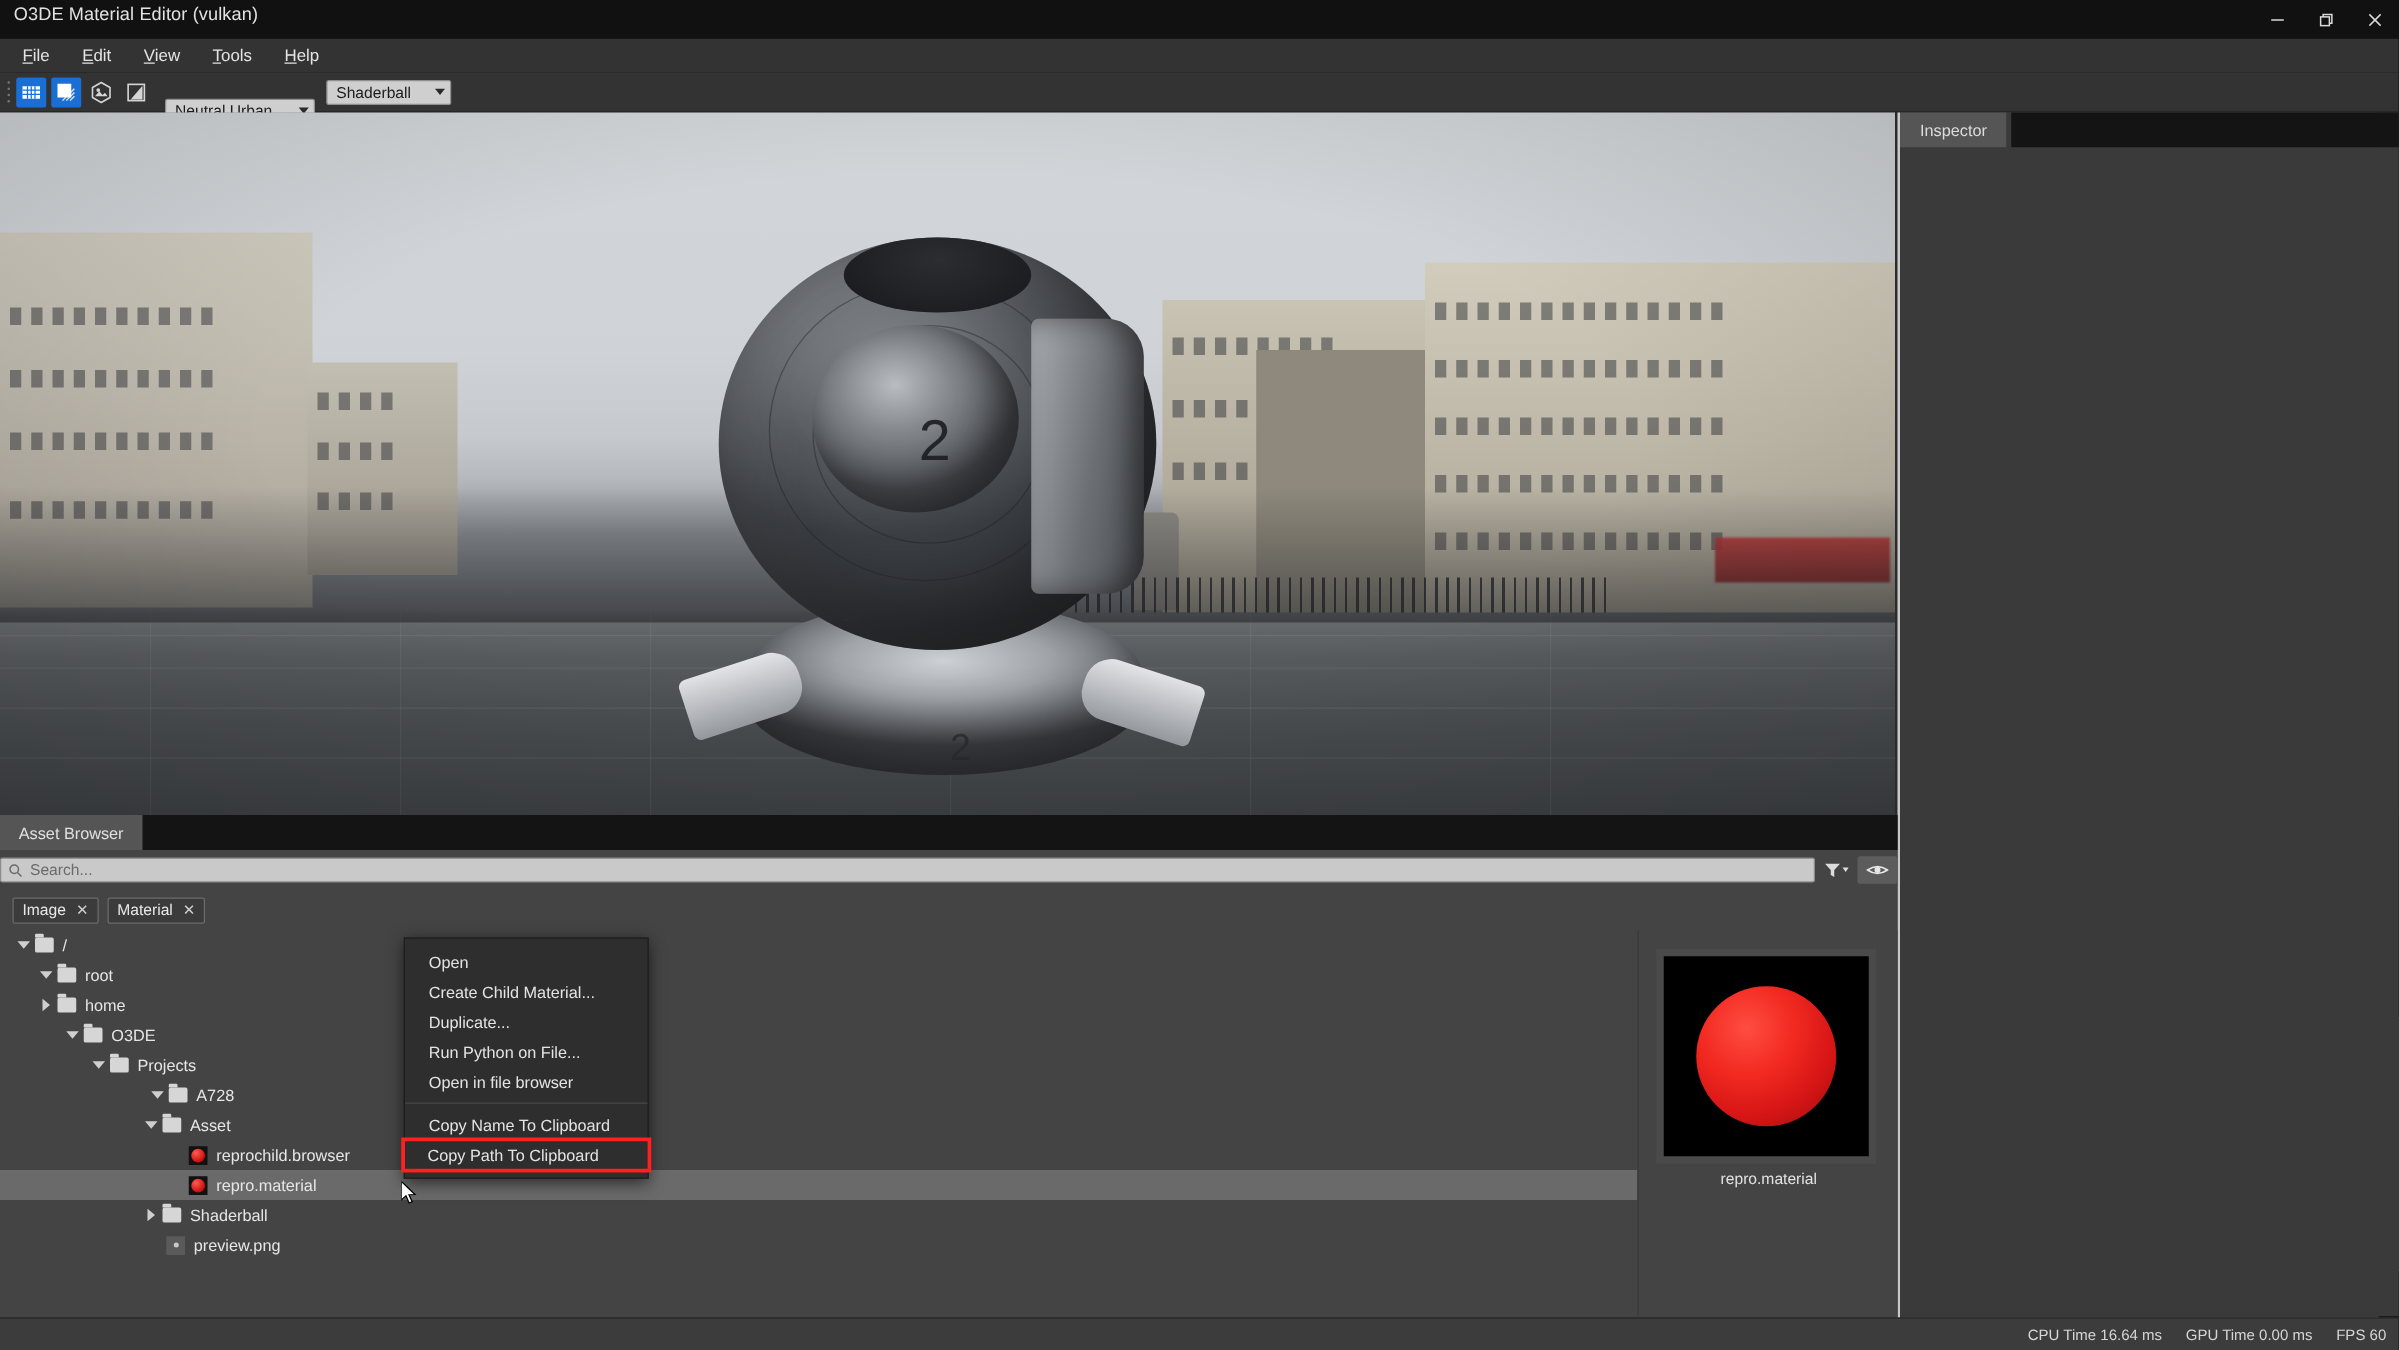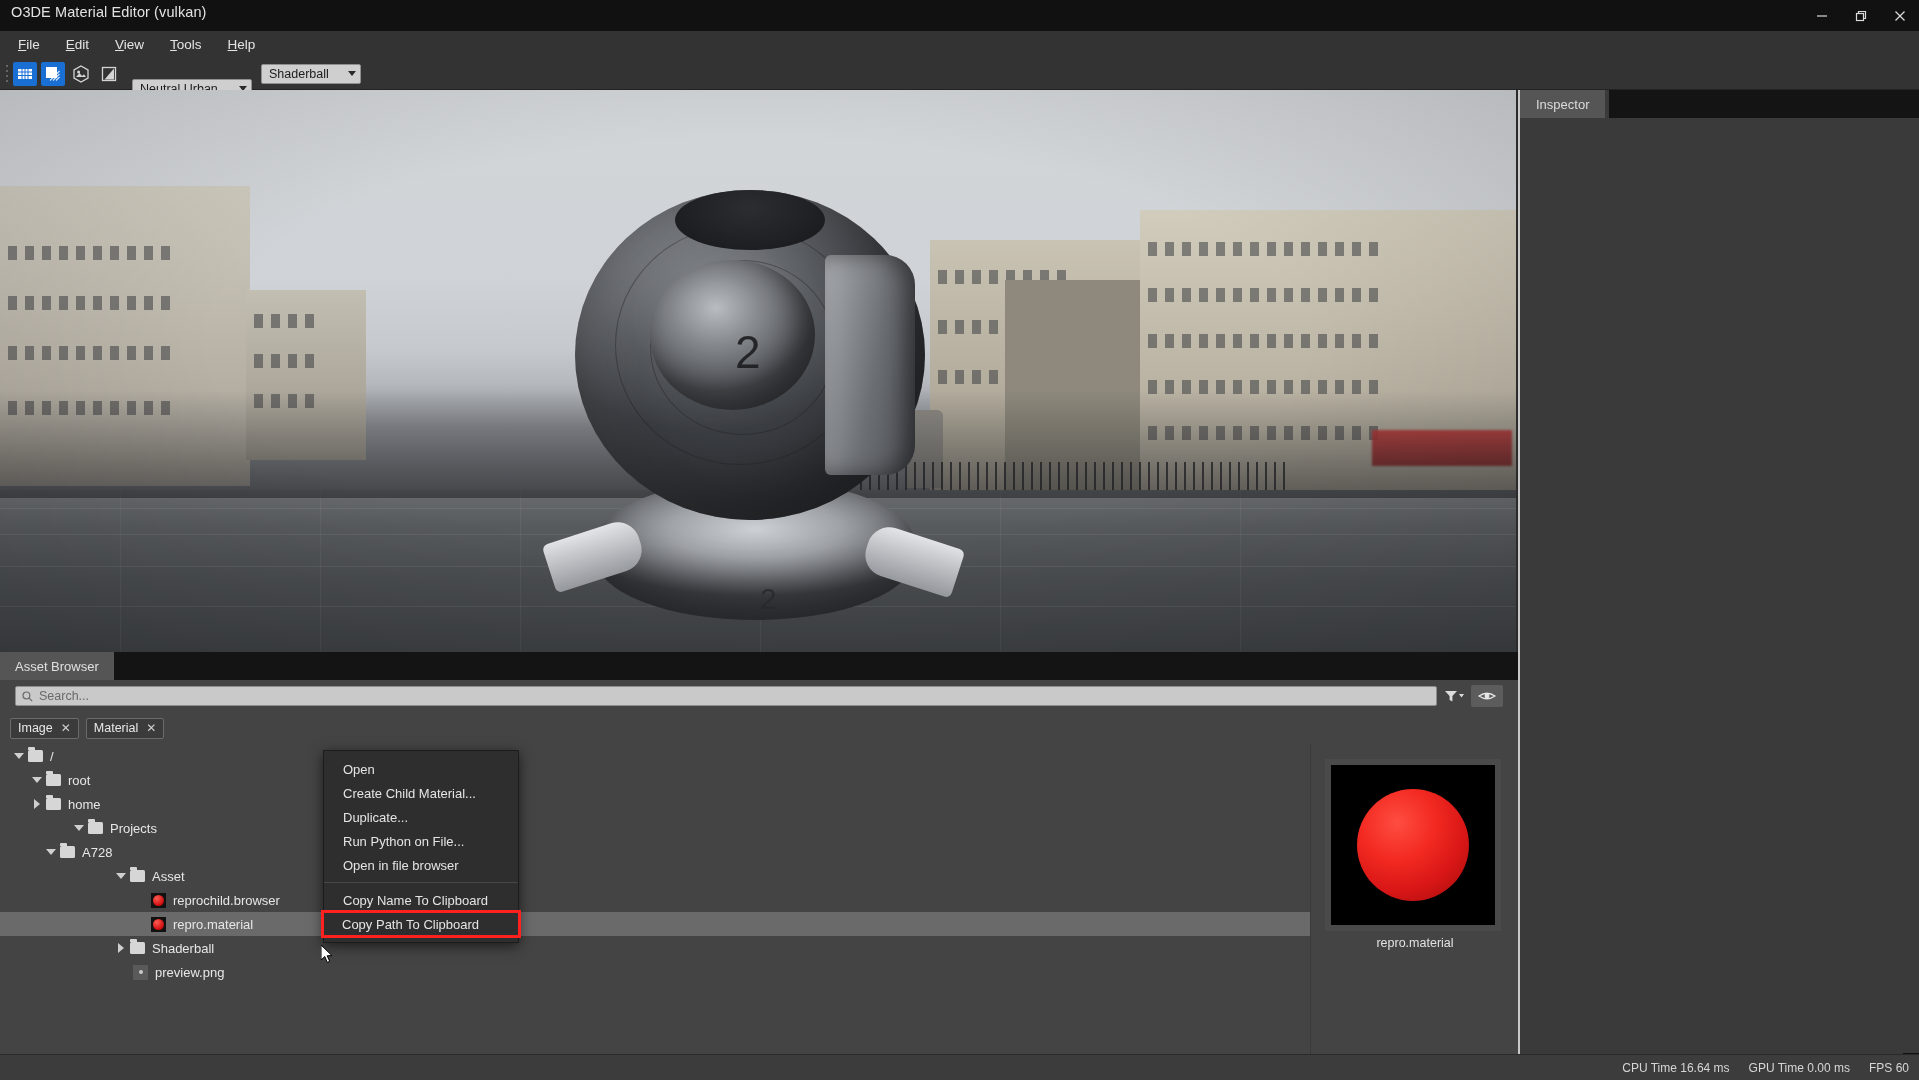--- a/index.html
+++ b/index.html
@@ -141,21 +141,21 @@
   .insp-tab{ height:28px; padding:0 16px; display:flex; align-items:center; font-size:13px; color:#dcdcdc; background:#555555; }
   .insp-fill{ flex:1; background:#141414; margin-left:4px; height:28px;}
   .insp-body{ position:absolute; left:0; top:28px; width:401px; height:935px; background:#3a3a3a; }
 
   
   .ab{
     position:absolute; left:0; top:652px; width:1518px; height:402px; background:#444444;
   }
   .ab-tabrow{ position:absolute; left:0; top:0; width:1518px; height:28px; background:#141414; display:flex; }
   .ab-tab{ height:28px; padding:0 15px; display:flex; align-items:center; font-size:13px; color:#e0e0e0; background:#555555; }
-  .ab-searchrow{ position:absolute; left:0; top:28px; width:1518px; height:32px; display:flex; align-items:center; padding:0 15px; }
+  .ab-searchrow{ position:absolute; left:0; top:28px; width:1518px; height:32px; display:flex; align-items:center; padding:0 0; }
   .searchbox{
     flex:1; height:20px; background:#c9c9c9; border:1px solid #8d8d8d; border-radius:2px;
     display:flex; align-items:center; padding:0 6px; color:#6a6a6a; font-size:12.5px;
   }
   .searchbox .mag{ margin-right:6px; display:flex; }
   .filterbtn{ width:26px; height:22px; margin-left:4px; display:flex; align-items:center; justify-content:center; }
   .eyebtn{ width:32px; height:22px; margin-left:4px; background:#5c5c5c; border-radius:2px;
            display:flex; align-items:center; justify-content:center; }
   .chiprow{ position:absolute; left:0; top:62px; width:1518px; height:28px; display:flex; align-items:center; padding-left:10px; gap:7px; }
   .chip{ height:21px; background:#3b3b3b; border:1px solid #6b6b6b; border-radius:2px;
@@ -587,28 +587,35 @@
         <span class="folder"></span>
         <span>root</span>
       </div>
       <div class="trow" style="padding-left:30px">
         <span class="twist">
             <i class="tw-r"></i>
           </span>
         <span class="folder"></span>
         <span>home</span>
       </div>
+      <div class="trow" style="padding-left:51px">
+        <span class="twist">
+            <i class="tw-d"></i>
+          </span>
+        <span class="folder"></span>
+        <span>O3DE</span>
+      </div>
       <div class="trow" style="padding-left:72px">
         <span class="twist">
             <i class="tw-d"></i>
           </span>
         <span class="folder"></span>
         <span>Projects</span>
       </div>
-      <div class="trow" style="padding-left:44px">
+      <div class="trow" style="padding-left:119px">
         <span class="twist">
             <i class="tw-d"></i>
           </span>
         <span class="folder"></span>
         <span>A728</span>
       </div>
       <div class="trow" style="padding-left:114px">
         <span class="twist">
             <i class="tw-d"></i>
           </span>

